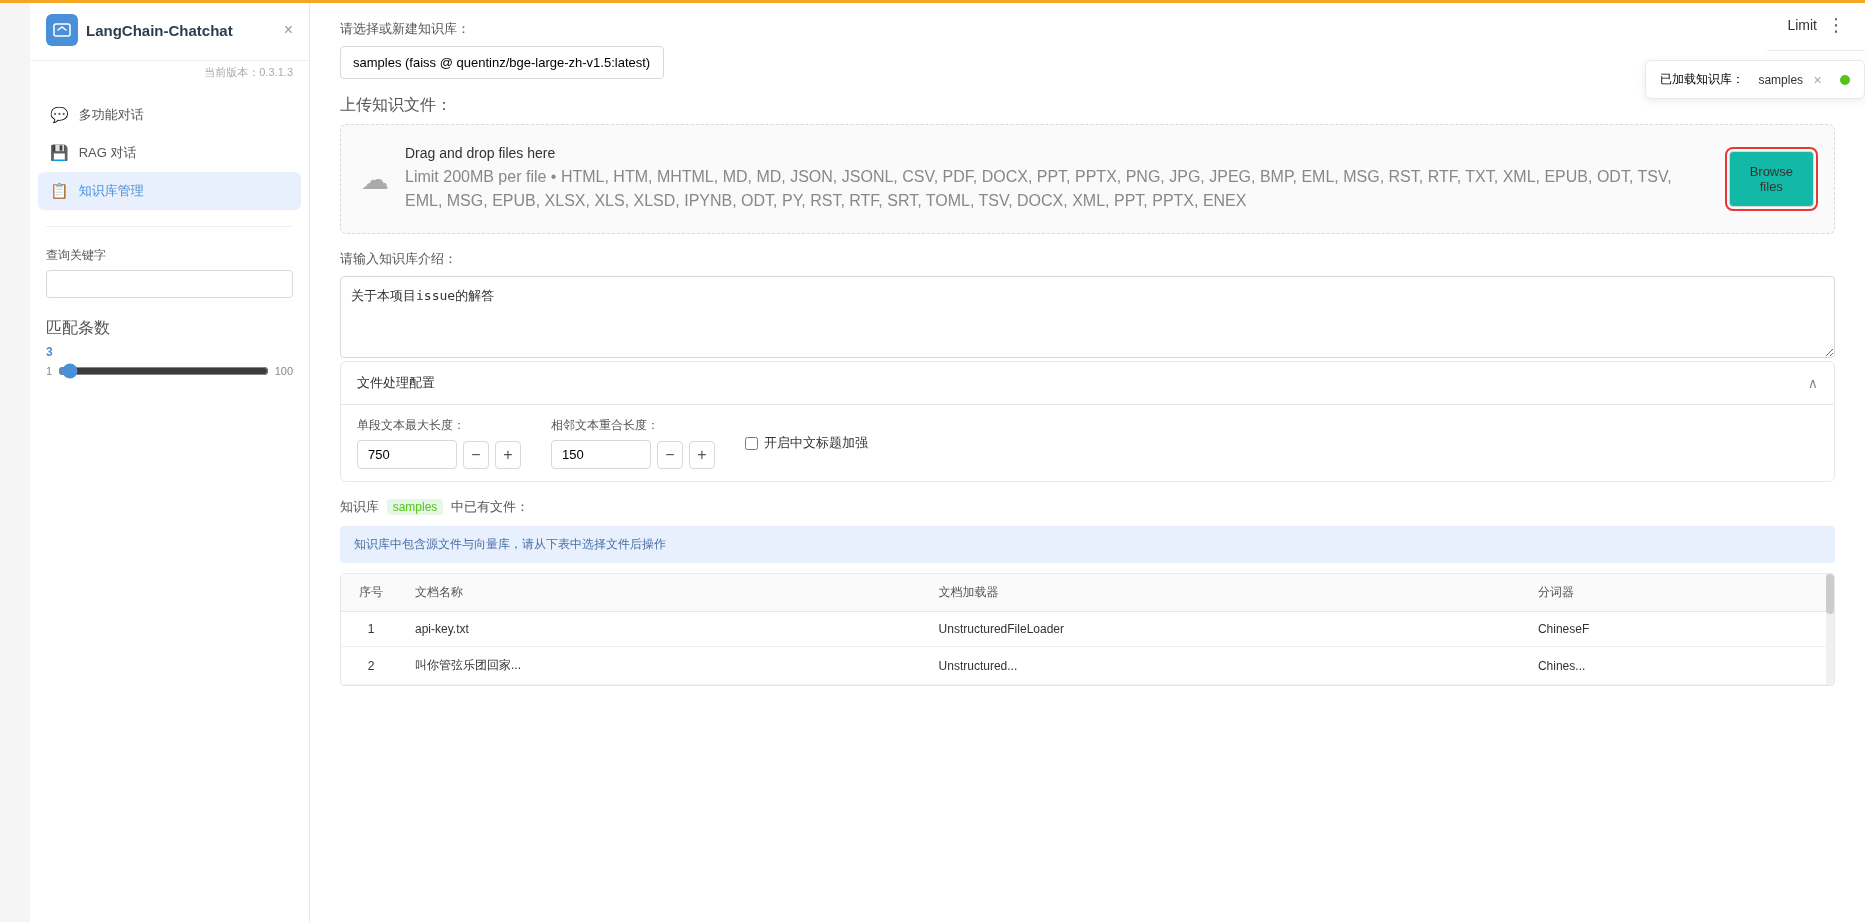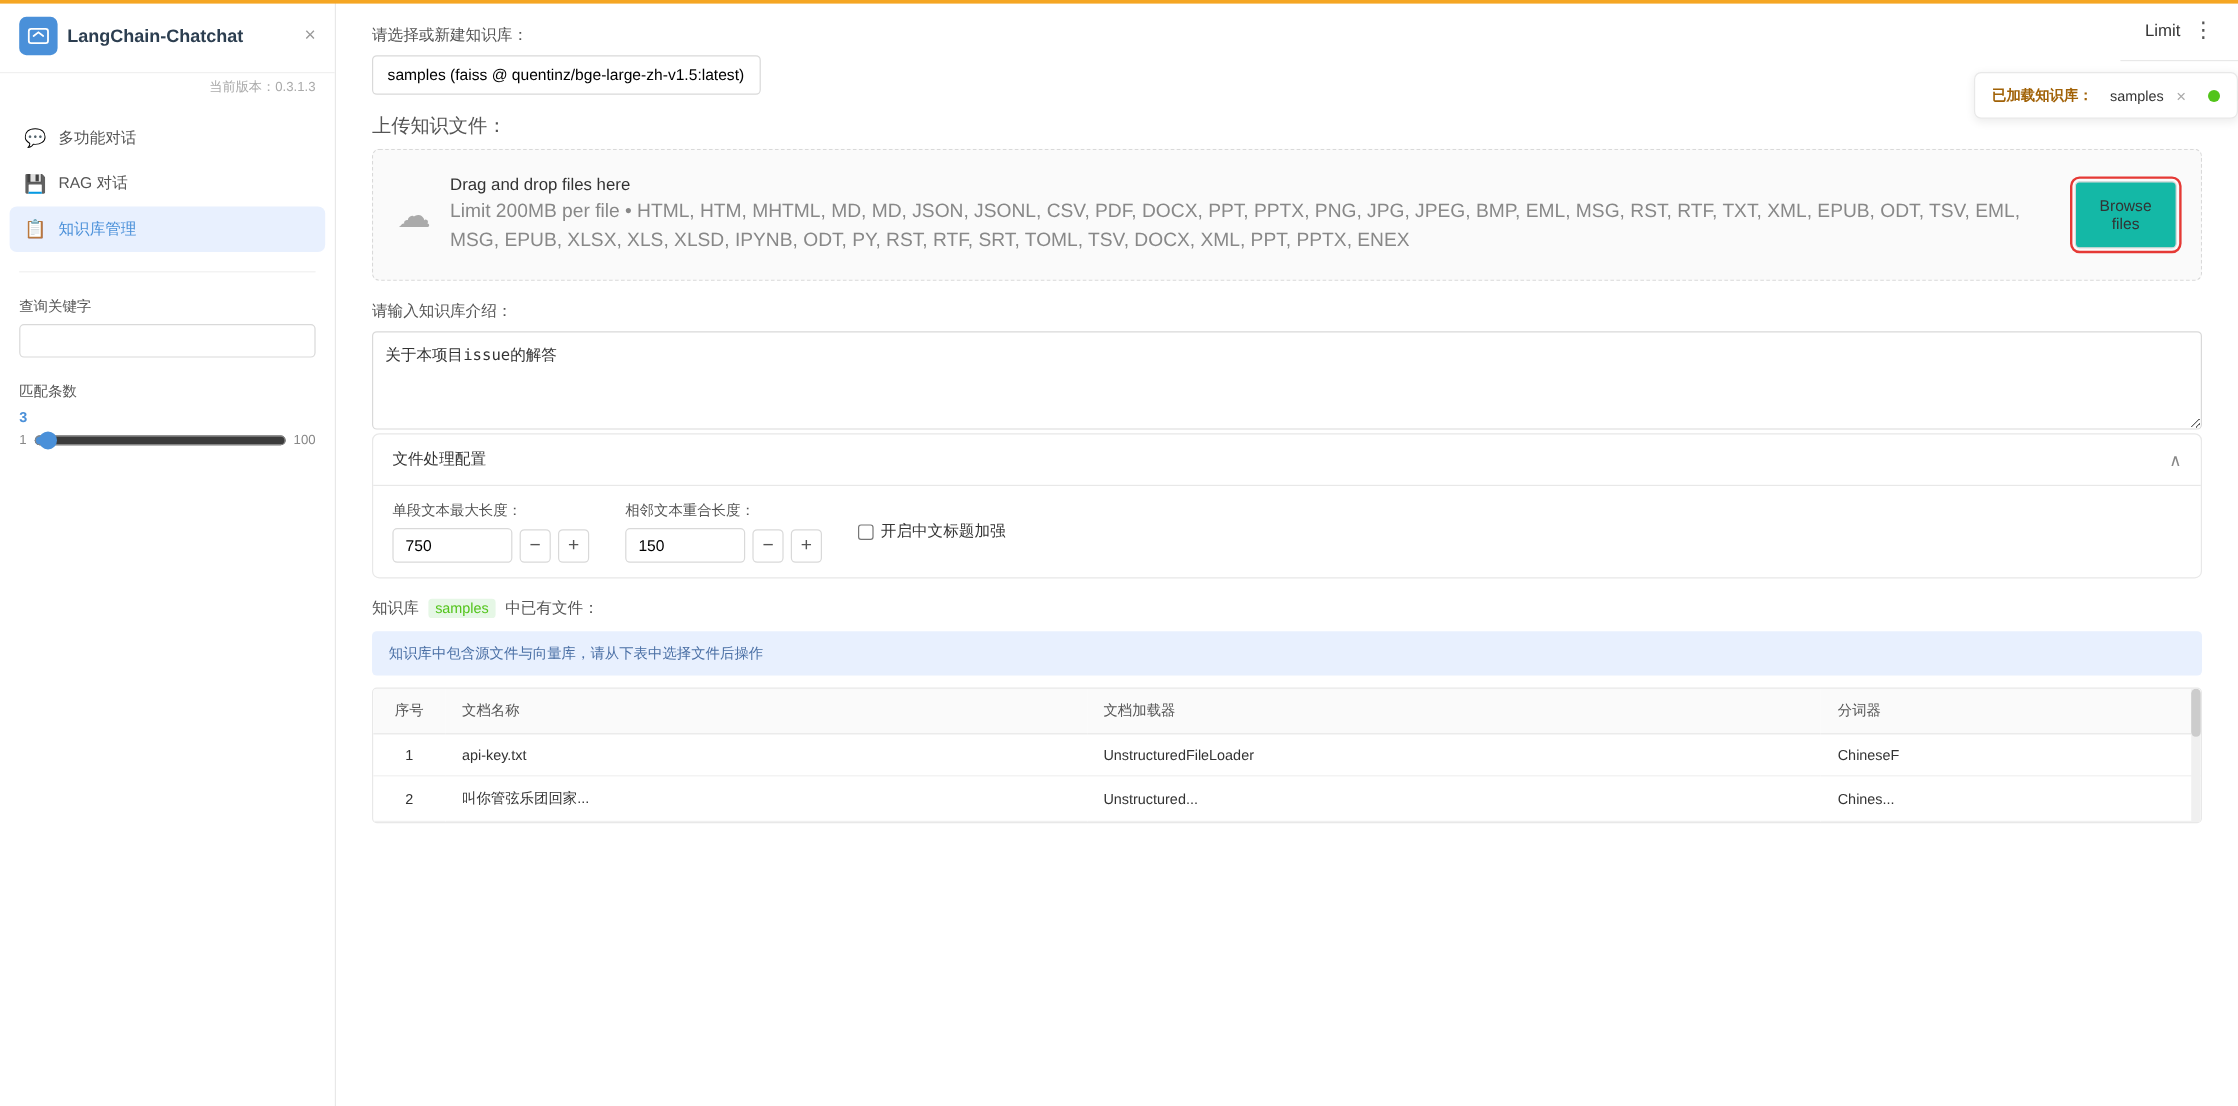--- a/index.html
+++ b/index.html
@@ -1,35 +1,35 @@
 <!DOCTYPE html>
 <html><head>
   <meta charset="utf-8">
   <style>
     * { box-sizing: border-box; margin: 0; padding: 0; }
     body { font-family: -apple-system, BlinkMacSystemFont, 'Segoe UI', sans-serif; background: #f5f5f5; display: flex; height: 922px; overflow: hidden; font-size: 13px; }
 
     
-    .sidebar { width: 280px; background: #fff; border-right: 1px solid #e8e8e8; display: flex; flex-direction: column; position: relative; flex-shrink: 0; }
+    .sidebar { width: 280px; background: #fff; border-right: 1px solid #e8e8e8; display: flex; flex-direction: column; position: relative; flex-shrink: 0; margin-left: 30px; }
     .sidebar-header { display: flex; align-items: center; justify-content: space-between; padding: 14px 16px; border-bottom: 1px solid #f0f0f0; }
     .logo { display: flex; align-items: center; gap: 8px; }
     .logo-icon { width: 32px; height: 32px; background: #4a90d9; border-radius: 6px; display: flex; align-items: center; justify-content: center; color: white; font-size: 16px; }
     .logo-text { font-size: 15px; font-weight: 600; color: #2c3e50; }
     .close-btn { cursor: pointer; color: #999; font-size: 16px; }
     .version { text-align: right; padding: 4px 16px 8px; font-size: 11px; color: #aaa; }
     .nav-items { padding: 8px 0; }
     .nav-item { display: flex; align-items: center; gap: 10px; padding: 10px 20px; cursor: pointer; color: #555; font-size: 13px; }
     .nav-item.active { background: #e8f0fe; color: #4a90d9; border-radius: 6px; margin: 0 8px; padding: 10px 12px; }
     .nav-icon { font-size: 15px; }
     .sidebar-divider { border: none; border-top: 1px solid #f0f0f0; margin: 8px 16px; }
     .search-section { padding: 12px 16px; }
     .search-label { font-size: 12px; color: #555; margin-bottom: 6px; }
     .search-input { width: 100%; border: 1px solid #d9d9d9; border-radius: 4px; padding: 6px 8px; font-size: 12px; outline: none; }
     .match-section { padding: 8px 16px; }
-    .match-label { font-size: 12px; color: #555; margin-bottom: 6px; }
+    .match-label { font-size: 16px; color: #555; margin-bottom: 6px; }
     .match-value { color: #4a90d9; font-size: 12px; font-weight: bold; margin-bottom: 4px; }
     .slider-container { display: flex; align-items: center; gap: 6px; }
     .slider { width: 100%; accent-color: #4a90d9; }
     .slider-min { font-size: 11px; color: #888; }
     .slider-max { font-size: 11px; color: #888; }
 
     
     .main { flex: 1; overflow-y: auto; padding: 20px 30px; background: #fff; position: relative; }
     .section-label { font-size: 13px; color: #555; margin-bottom: 8px; }
     .kb-select-row { display: flex; align-items: center; gap: 10px; margin-bottom: 16px; }
@@ -78,21 +78,21 @@
     .files-table th { background: #fafafa; padding: 10px 14px; text-align: left; font-size: 12px; color: #555; font-weight: 500; border-bottom: 1px solid #e8e8e8; }
     .files-table td { padding: 10px 14px; font-size: 12px; color: #333; border-bottom: 1px solid #f0f0f0; }
     .files-table .col-num { width: 60px; text-align: center; }
     .files-table th.col-num { text-align: center; }
     .table-scroll { position: relative; }
     .table-scrollbar { position: absolute; right: 0; top: 0; width: 8px; height: 100%; background: #f0f0f0; }
     .table-scrollbar-thumb { width: 8px; height: 40px; background: #ccc; border-radius: 4px; }
 
     
     .right-panel { position: fixed; top: 60px; right: 0; width: 220px; background: #fff; border: 1px solid #e8e8e8; border-radius: 6px; padding: 10px 14px; display: flex; align-items: center; justify-content: space-between; box-shadow: 0 2px 8px rgba(0,0,0,0.08); z-index: 100; }
-    .right-panel-label { font-size: 12px; color: #a16207; font-weight: bold; }
+    .right-panel-label { font-size: 12px; color: #000000; }
     .right-panel-value { font-size: 12px; color: #333; font-weight: 500; margin-left: 4px; }
     .right-panel-close { cursor: pointer; color: #aaa; font-size: 14px; }
     .status-dot { width: 10px; height: 10px; border-radius: 50%; background: #52c41a; margin-left: 8px; }
 
     
     .deploy-area { position: fixed; top: 0; right: 0; padding: 14px 20px; display: flex; align-items: center; gap: 10px; z-index: 200; background: #fff; border-bottom: 1px solid #e8e8e8; }
     .deploy-btn { font-size: 14px; color: #333; background: none; border: none; cursor: pointer; font-weight: 500; }
     .deploy-menu-icon { color: #555; cursor: pointer; font-size: 18px; }
 
     

